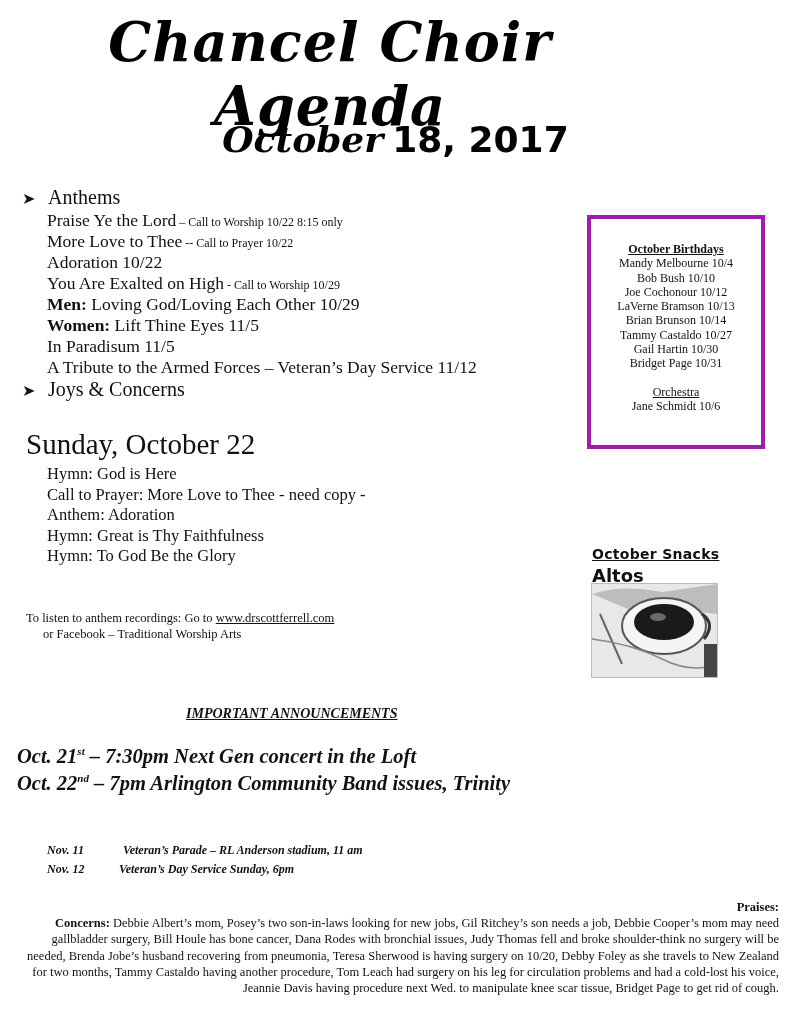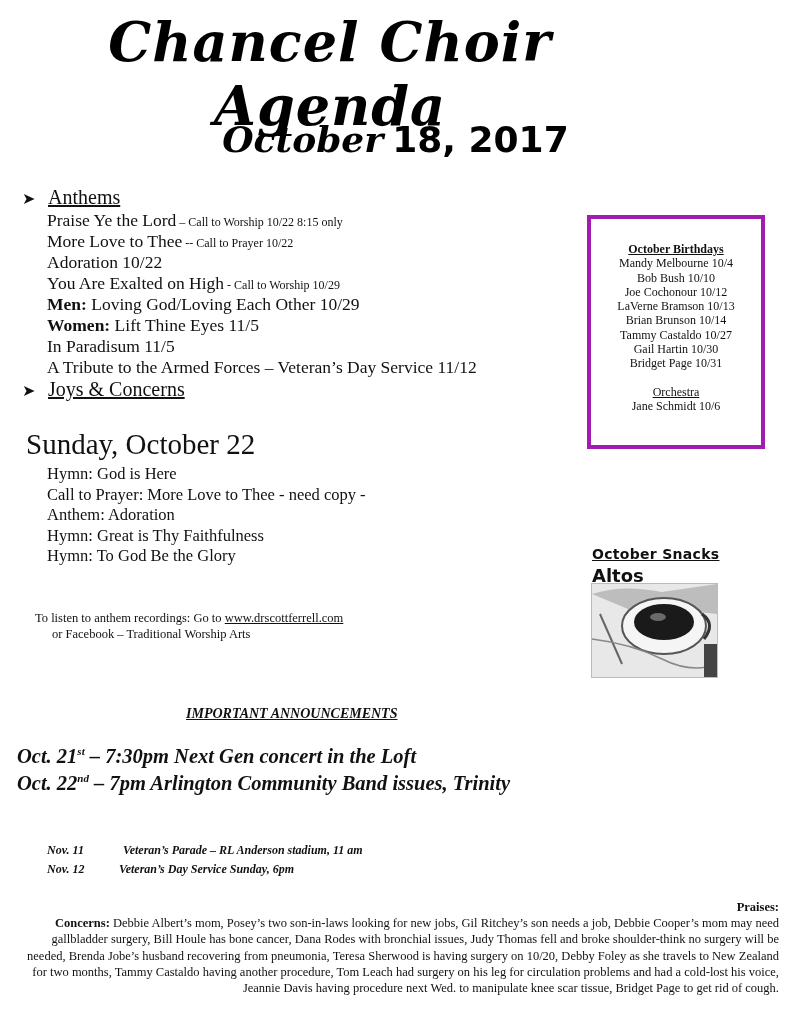--- a/index.html
+++ b/index.html
@@ -13,30 +13,30 @@
     font-family: "DejaVu Serif", serif; font-style: italic; font-weight: bold;
     font-size: 54px; letter-spacing: 1px; color: #000;
   }
   .subtitle {
     left: 0; width: 791px; top: 118px; text-align: center;
     font-size: 36px; color: #000;
   }
   .subtitle .script { font-family: "DejaVu Serif", serif; font-style: italic; font-weight: bold; }
   .subtitle .num { font-family: "DejaVu Sans", sans-serif; font-weight: bold; }
 
-  .bullet-head { left: 22px; font-size: 20px; text-decoration: underline; }
+  .bullet-head { left: 22px; font-size: 20px; }
   .bullet-head .arrow { display: inline-block; width: 26px; font-size: 16px; }
   .item { left: 47px; font-size: 17.5px; line-height: 21.5px; white-space: nowrap; }
   .item .small { font-size: 12px; }
   .item b { font-weight: bold; }
 
   .sunday-title { left: 26px; top: 428px; font-size: 29px; }
   .sunday-list { left: 47px; top: 464px; font-size: 16.5px; line-height: 20.5px; }
 
-  .listen { left: 26px; top: 610px; font-size: 12.5px; line-height: 16px; margin-left: 9px; }
+  .listen { left: 26px; top: 610px; font-size: 12.5px; line-height: 16px; }
   .listen .indent { padding-left: 17px; }
   .listen a { color: #111; text-decoration: underline; }
 
   .announce-head {
     left: 186px; top: 706px; font-size: 14px; font-weight: bold; font-style: italic;
     text-decoration: underline;
   }
   .big-announce { left: 17px; font-size: 20.5px; font-weight: bold; font-style: italic; white-space: nowrap; }
   .big-announce sup { font-size: 11px; }
   .nov { left: 47px; font-size: 12px; font-weight: bold; font-style: italic; white-space: nowrap; }

